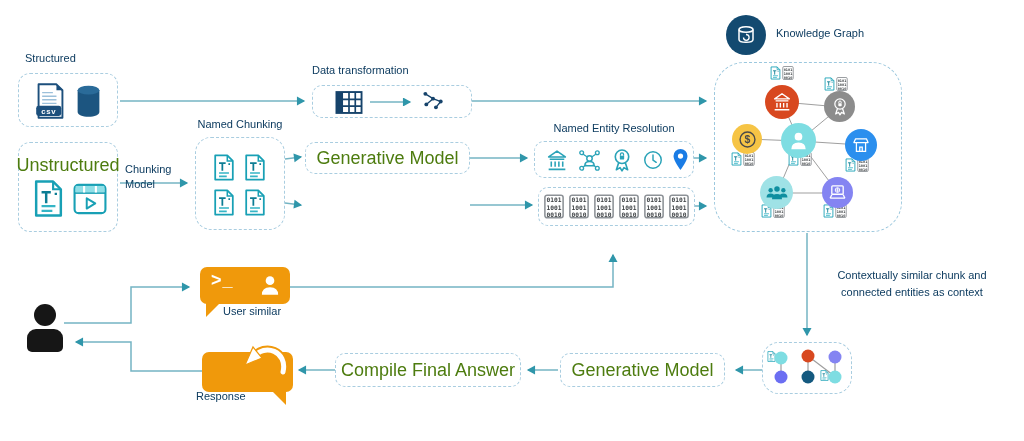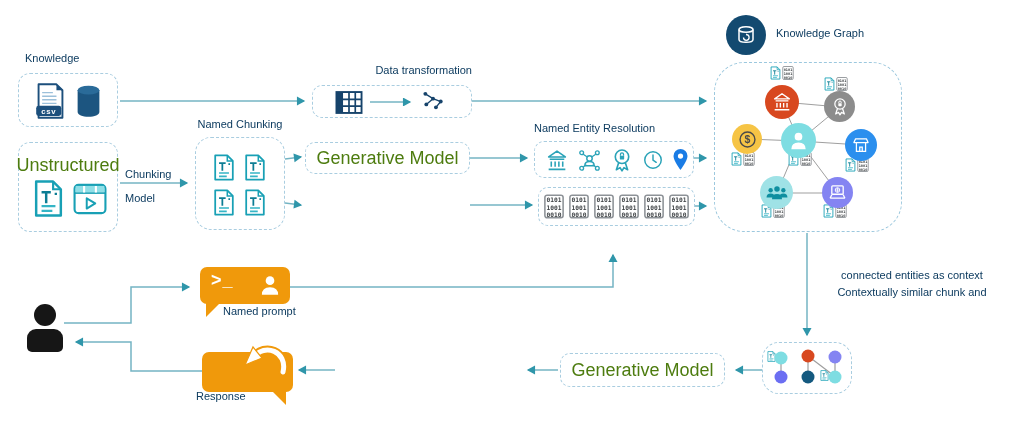--- a/index.html
+++ b/index.html
@@ -143,76 +143,76 @@
       <path d="M807 233v102" marker-end="url(#ah)"></path>
       <path d="M762 370h-26" marker-end="url(#ah)"></path>
       <path d="M558 370h-30" marker-end="url(#ah)"></path>
       <path d="M335 370h-36" marker-end="url(#ah)"></path>
       <path d="M202 371H131V342H76" marker-end="url(#ah)"></path>
       <path d="M64 323h67V287h58" marker-end="url(#ah)"></path>
       <path d="M290 287h323v-32" marker-end="url(#ah)"></path>
     </g>
   </svg>
 
-  <div class="lbl" style="left:25px;top:52px">Knowledge</div>
+  <div class="lbl" style="left:25px;top:52px">Structured</div>
   <div class="dbox" style="left:18px;top:73px;width:100px;height:54px;border-radius:12px">
     <svg class="ic" style="position:absolute;left:16px;top:9px" width="31" height="36">
         <use href="#sym-csv"></use>
       </svg>
     <svg class="ic" style="position:absolute;left:55px;top:10px" width="29" height="34">
         <use href="#sym-db"></use>
       </svg>
   </div>
 
   <div class="dbox" style="left:18px;top:142px;width:100px;height:90px;border-radius:12px">
     <div class="boxlbl" style="position:absolute;left:0;top:12px;width:100%">Unstructured</div>
     <svg class="ic" style="position:absolute;left:14px;top:37px" width="31" height="37">
         <use href="#sym-doc"></use>
       </svg>
     <svg class="ic" style="position:absolute;left:54px;top:39px" width="34" height="34">
         <use href="#sym-video"></use>
       </svg>
   </div>
 
-  <div class="lbl" style="left:125px;top:162px;width:66px;white-space:normal;line-height:24px">Chunking Model</div>
+  <div class="lbl" style="left:125px;top:162px;width:66px;white-space:normal;line-height:15px">Chunking Model</div>
 
   <div class="lbl" style="left:195px;top:118px;width:90px;text-align:center">Named Chunking</div>
   <div class="dbox" style="left:195px;top:137px;width:90px;height:93px;border-radius:16px">
     <svg class="ic" style="position:absolute;left:17px;top:16px" width="22" height="27">
         <use href="#sym-doc"></use>
       </svg>
     <svg class="ic" style="position:absolute;left:48px;top:16px" width="22" height="27">
         <use href="#sym-doc"></use>
       </svg>
     <svg class="ic" style="position:absolute;left:17px;top:51px" width="22" height="27">
         <use href="#sym-doc"></use>
       </svg>
     <svg class="ic" style="position:absolute;left:48px;top:51px" width="22" height="27">
         <use href="#sym-doc"></use>
       </svg>
   </div>
 
-  <div class="lbl" style="left:312px;top:64px;width:160px;text-align:right">Data transformation</div>
+  <div class="lbl" style="left:312px;top:64px;width:160px;text-align:left">Data transformation</div>
   <div class="dbox" style="left:312px;top:85px;width:160px;height:33px;border-radius:10px">
     <svg class="ic" style="position:absolute;left:22px;top:5px;color:#16436b" width="28" height="23">
         <use href="#sym-table"></use>
       </svg>
     <svg class="ic" style="position:absolute;left:56px;top:12px" width="48" height="8">
         <path d="M1 4h40" stroke="#74b4c3" stroke-width="1.5" fill="none" marker-end="url(#ah)"></path>
       </svg>
     <svg class="ic" style="position:absolute;left:108px;top:4px;color:#16436b" width="26" height="25">
         <use href="#sym-netgraph"></use>
       </svg>
   </div>
 
   <div class="dbox boxlbl" style="left:305px;top:142px;width:165px;height:32px;border-radius:10px">
     <span>Generative Model</span>
   </div>
 
-  <div class="lbl" style="left:534px;top:122px;width:160px;">Named Entity Resolution</div>
+  <div class="lbl" style="left:534px;top:122px;width:160px;text-align:center">Named Entity Resolution</div>
   <div class="dbox" style="left:534px;top:141px;width:160px;height:37px;border-radius:10px">
     <svg class="ic" style="position:absolute;left:9px;top:6px;color:#2aa3b8" width="26" height="25">
         <use href="#sym-bank"></use>
       </svg>
     <svg class="ic" style="position:absolute;left:42px;top:6px;color:#2aa3b8" width="25" height="25">
         <use href="#sym-netperson"></use>
       </svg>
     <svg class="ic" style="position:absolute;left:74px;top:3px;color:#2aa3b8" width="26" height="30">
         <use href="#sym-badge"></use>
       </svg>
@@ -346,52 +346,55 @@
         <use href="#sym-group"></use>
       </svg>
     </div>
   <div class="node" style="left:822px;top:177px;width:31px;height:31px;background:#8484f2;color:#fff">
       <svg width="21" height="21">
         <use href="#sym-laptop"></use>
       </svg>
     </div>
 
   <div class="lbl" style="left:812px;top:267px;width:200px;text-align:center;white-space:normal;line-height:16.5px">
+    <span style="display:block">Contextually similar chunk and</span>
     <span style="display:block">connected entities as context</span>
-    <span style="display:block">Contextually similar chunk and</span>
   </div>
 
   <div class="dbox" style="left:762px;top:342px;width:90px;height:52px;border-radius:17px"></div>
   <svg class="abs" style="left:762px;top:342px" width="90" height="52">
     <g stroke="#9f9f9f" stroke-width="1.2" fill="none">
       <path d="M19 16v19M46 14v21M46 14l25 19M73 15v20"></path>
     </g>
     <use href="#sym-doc" x="5" y="9" width="9" height="11"></use>
     <use href="#sym-doc" x="58" y="28" width="9" height="11"></use>
     <circle cx="19" cy="16" r="6.5" fill="#7edde2"></circle>
     <circle cx="19" cy="35" r="6.5" fill="#6b6ef2"></circle>
     <circle cx="46" cy="14" r="6.5" fill="#d8481f"></circle>
     <circle cx="46" cy="35" r="6.5" fill="#14597f"></circle>
     <circle cx="73" cy="15" r="6.5" fill="#8484f2"></circle>
     <circle cx="73" cy="35" r="6.5" fill="#7edde2"></circle>
   </svg>
 
   <div class="dbox boxlbl" style="left:560px;top:353px;width:165px;height:34px;border-radius:10px">
     <span>Generative Model</span>
   </div>
+  <div class="dbox boxlbl" style="left:335px;top:353px;width:186px;height:34px;border-radius:10px">
+    <span>Compile Final Answer</span>
+  </div>
 
   <div class="abs" style="left:200px;top:267px;width:90px;height:37px">
     <div class="abs" style="left:0;top:0;width:90px;height:37px;background:#f0990b;border-radius:7px"></div>
     <div class="abs" style="left:6px;bottom:-13px;width:0;height:0;border-top:15px solid #f0990b;border-right:15px solid transparent"></div>
     <div class="abs" style="left:11px;top:3px;color:#fff;font-weight:800;font-size:18px;letter-spacing:1px">&gt;_</div>
     <svg class="ic" style="position:absolute;right:7px;top:5px;color:#fff" width="26" height="26">
         <use href="#sym-person"></use>
       </svg>
   </div>
-  <div class="lbl" style="left:223px;top:305px">Named prompt</div>
+  <div class="lbl" style="left:223px;top:305px">User similar</div>
 
   <div class="abs" style="left:202px;top:352px;width:91px;height:40px">
     <div class="abs" style="left:0;top:0;width:91px;height:40px;background:#f0990b;border-radius:7px"></div>
     <div class="abs" style="right:7px;bottom:-13px;width:0;height:0;border-top:15px solid #f0990b;border-left:15px solid transparent"></div>
     <svg class="ic" style="position:absolute;right:2px;top:-14px" width="52" height="38">
       <path d="M44 34C49 13 25 5 15 19" stroke="#f0990b" stroke-width="9" fill="none" stroke-linecap="round"></path>
       <path d="M44 34C49 13 25 5 15 19" stroke="#fff" stroke-width="5" fill="none" stroke-linecap="round"></path>
       <path d="M6 27L14 9L23 20z" fill="#fff" stroke="#f0990b" stroke-width="1.2"></path>
     </svg>
   </div>

